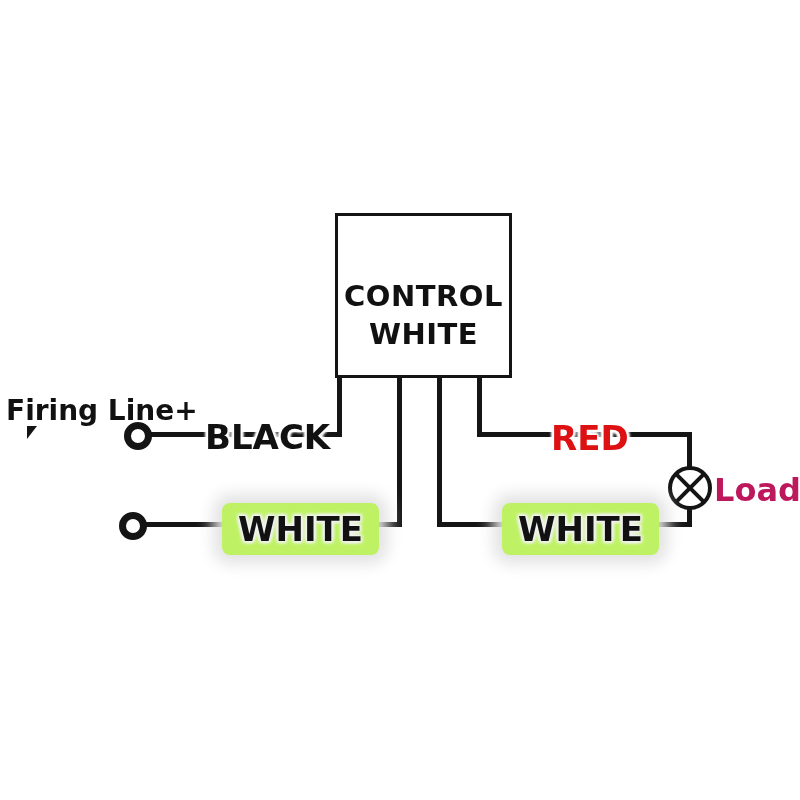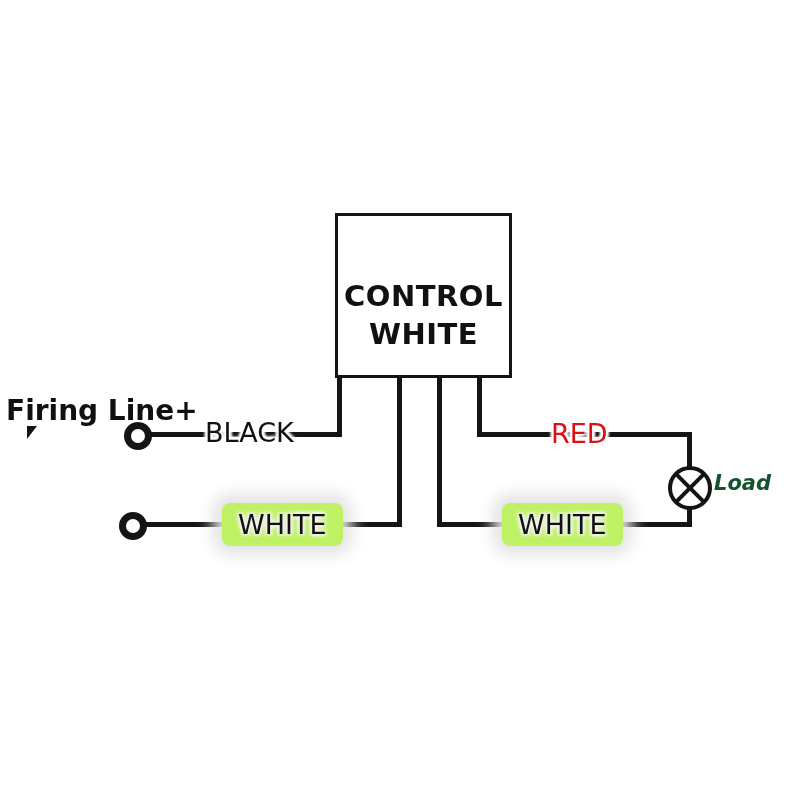--- a/index.html
+++ b/index.html
@@ -47,22 +47,22 @@
     position: absolute;
     font-size: 28px;
     font-weight: bold;
     color: #111111;
     white-space: nowrap;
     z-index: 3;
     text-shadow: -1px -1px 2px #fff, 1px -1px 2px #fff, -1px 1px 2px #fff, 1px 1px 2px #fff;
   }
   .wire-label {
     position: absolute;
-    font-size: 27px;
-    font-weight: normal;
+    font-size: 34px;
+    font-weight: bold;
     color: #111111;
     white-space: nowrap;
     z-index: 3;
     text-shadow: -2px -2px 3px #fff, 2px -2px 3px #fff, -2px 2px 3px #fff, 2px 2px 3px #fff,
                  0 -2px 3px #fff, 0 2px 3px #fff, -2px 0 3px #fff, 2px 0 3px #fff;
   }
   .wire-label.red {
     color: #dd1111;
   }
   .wire-label.glow {
@@ -95,25 +95,24 @@
   .load-svg {
     position: absolute;
     left: 664px;
     top: 462px;
     z-index: 2;
   }
   .load-text {
     position: absolute;
     left: 714px;
     top: 471px;
-    font-size: 21px;
+    font-size: 32px;
     font-weight: bold;
-    color: #14532d;
+    color: #be185d;
     z-index: 3;
-    font-style: italic;
   }
 </style>
 </head>
 <body>
 
 <div class="stage">
 
   <div class="control-box">
     <div class="box-label">
       <div>CONTROL</div>

